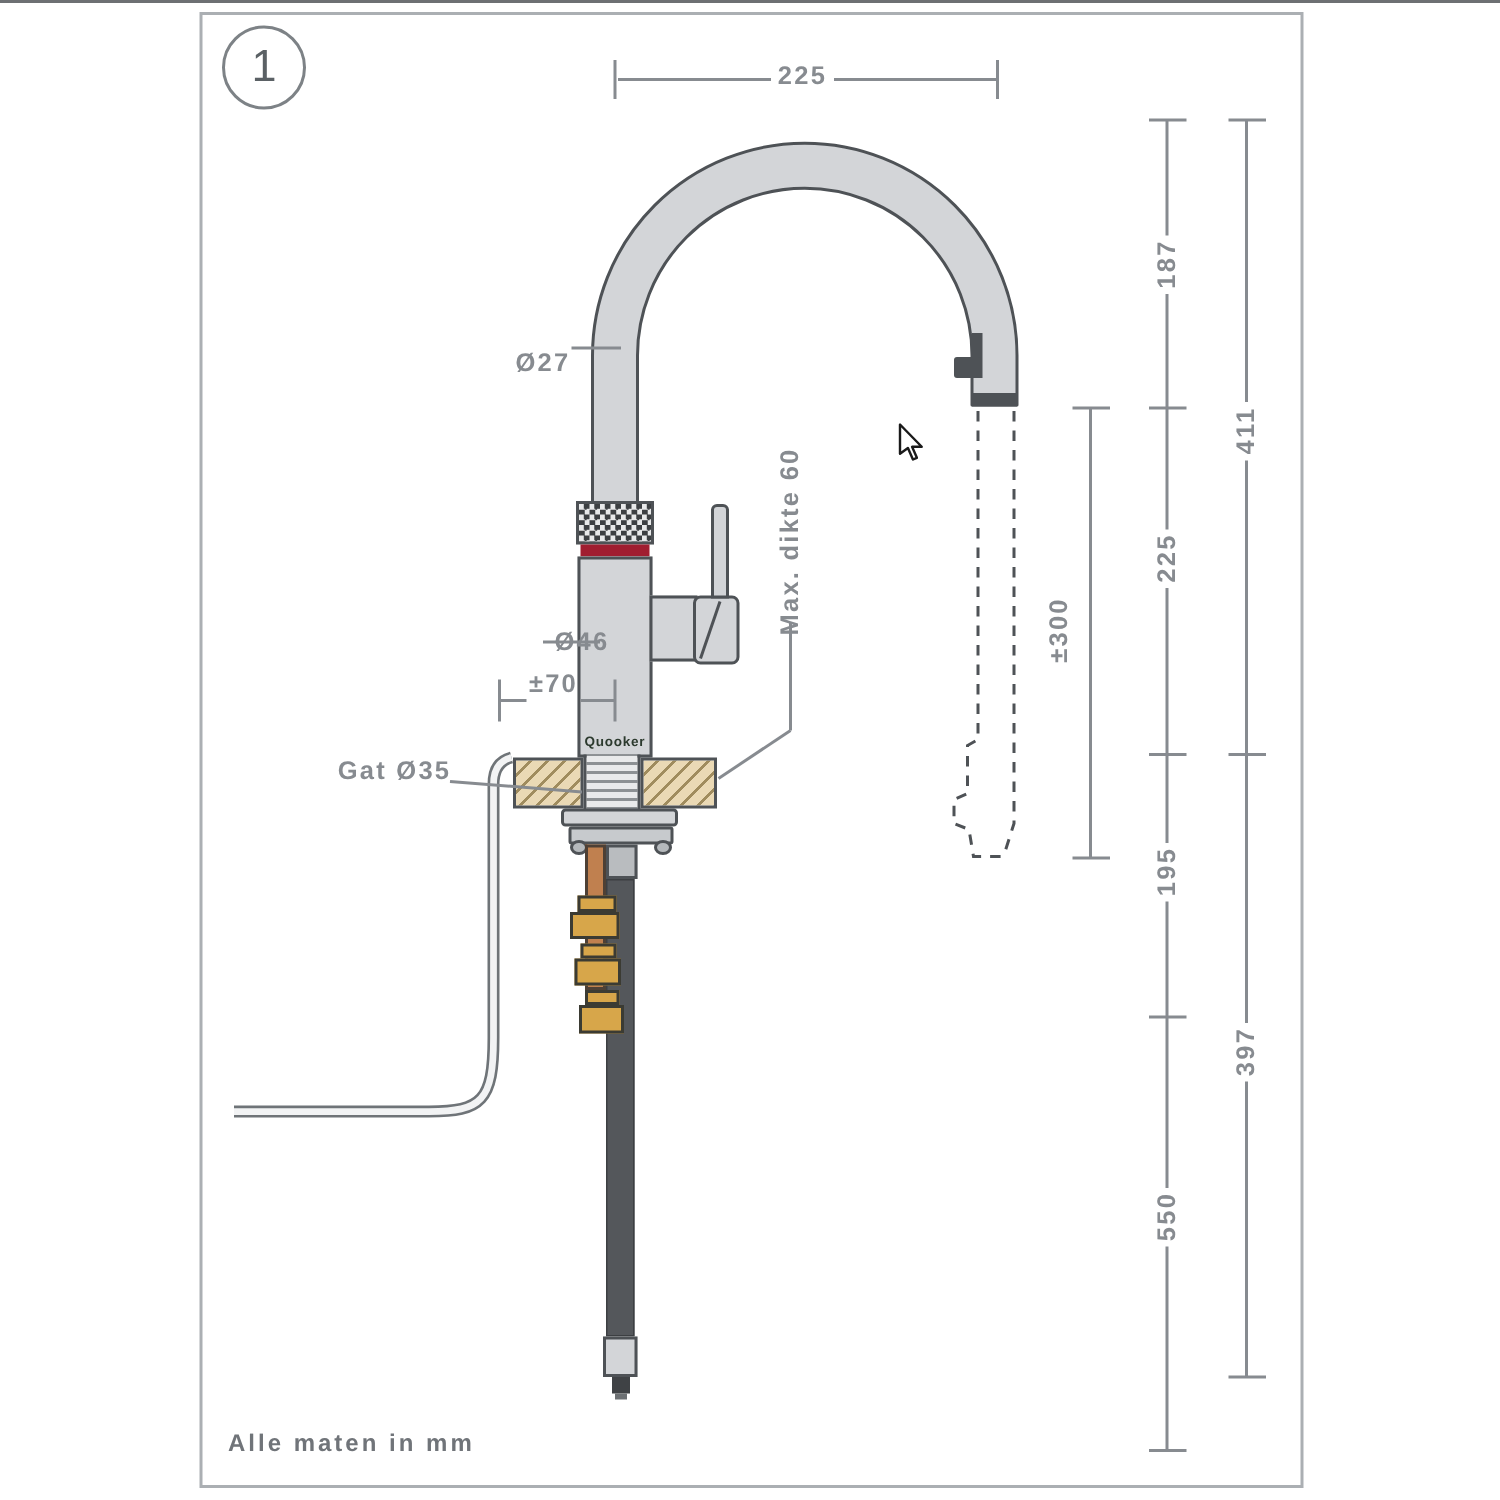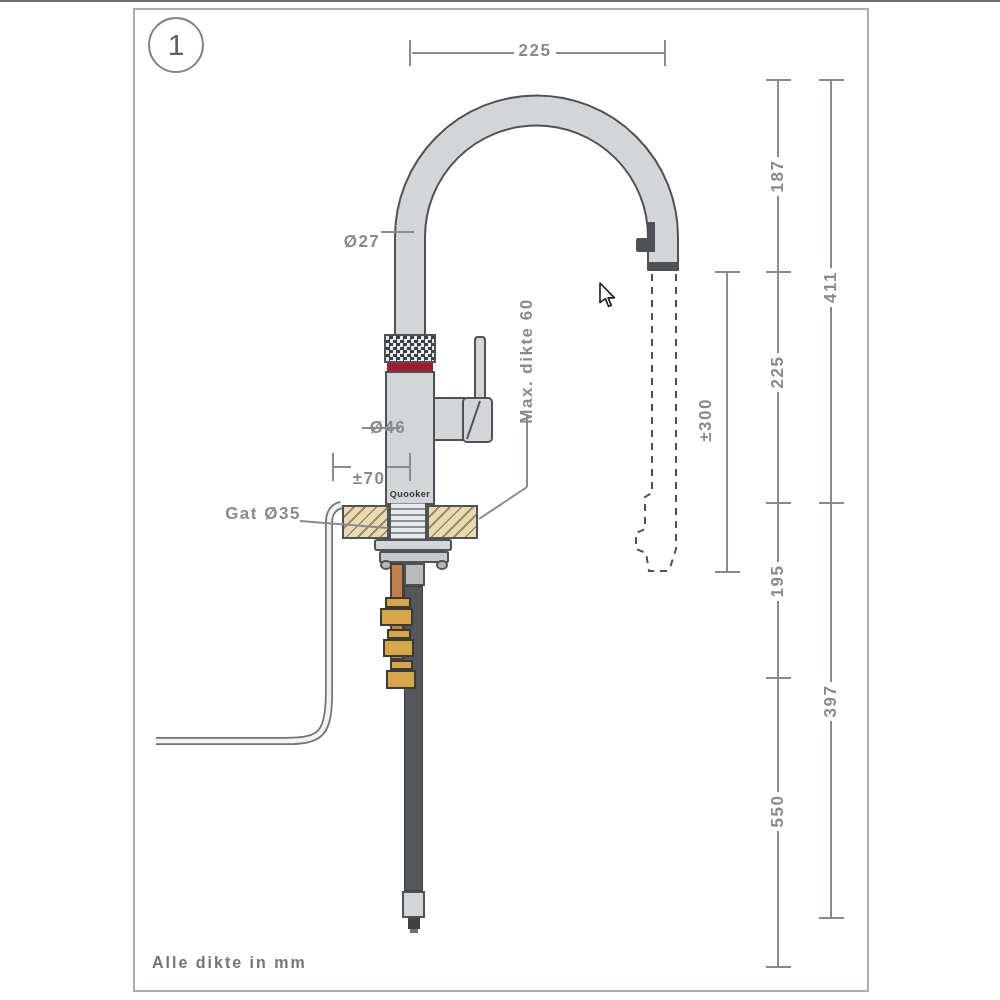--- a/index.html
+++ b/index.html
@@ -145,19 +145,19 @@
   <div class="lbl vert" style="left:778px;top:176px;">187</div>
   <div class="lbl vert" style="left:778px;top:372px;">225</div>
   <div class="lbl vert" style="left:778px;top:581px;">195</div>
   <div class="lbl vert" style="left:778px;top:811px;">550</div>
   <div class="lbl vert" style="left:831px;top:287px;">411</div>
   <div class="lbl vert" style="left:831px;top:701px;">397</div>
   <div class="lbl vert" style="left:706px;top:420px;">±300</div>
 
   <div class="lbl" style="left:362px;top:242px;">Ø27</div>
   <div class="lbl" style="left:346px;top:428px;margin-left:42px;">Ø46</div>
-  <div class="lbl" style="left:369px;top:479px;">±70</div>
+  <div class="lbl" style="left:369px;top:456px;">±70</div>
   <div class="lbl" style="left:263px;top:514px;">Gat Ø35</div>
   <div class="lbl vert" style="left:527px;top:361px;">Max. dikte 60</div>
 
-  <div class="abs" style="left:152px;top:954px;font-size:16px;font-weight:700;letter-spacing:2px;color:#707479;">Alle dikte in mm</div>
+  <div class="abs" style="left:152px;top:954px;font-size:16px;font-weight:700;letter-spacing:2px;color:#707479;">Alle maten in mm</div>
 
 </div>
 
 </body></html>

